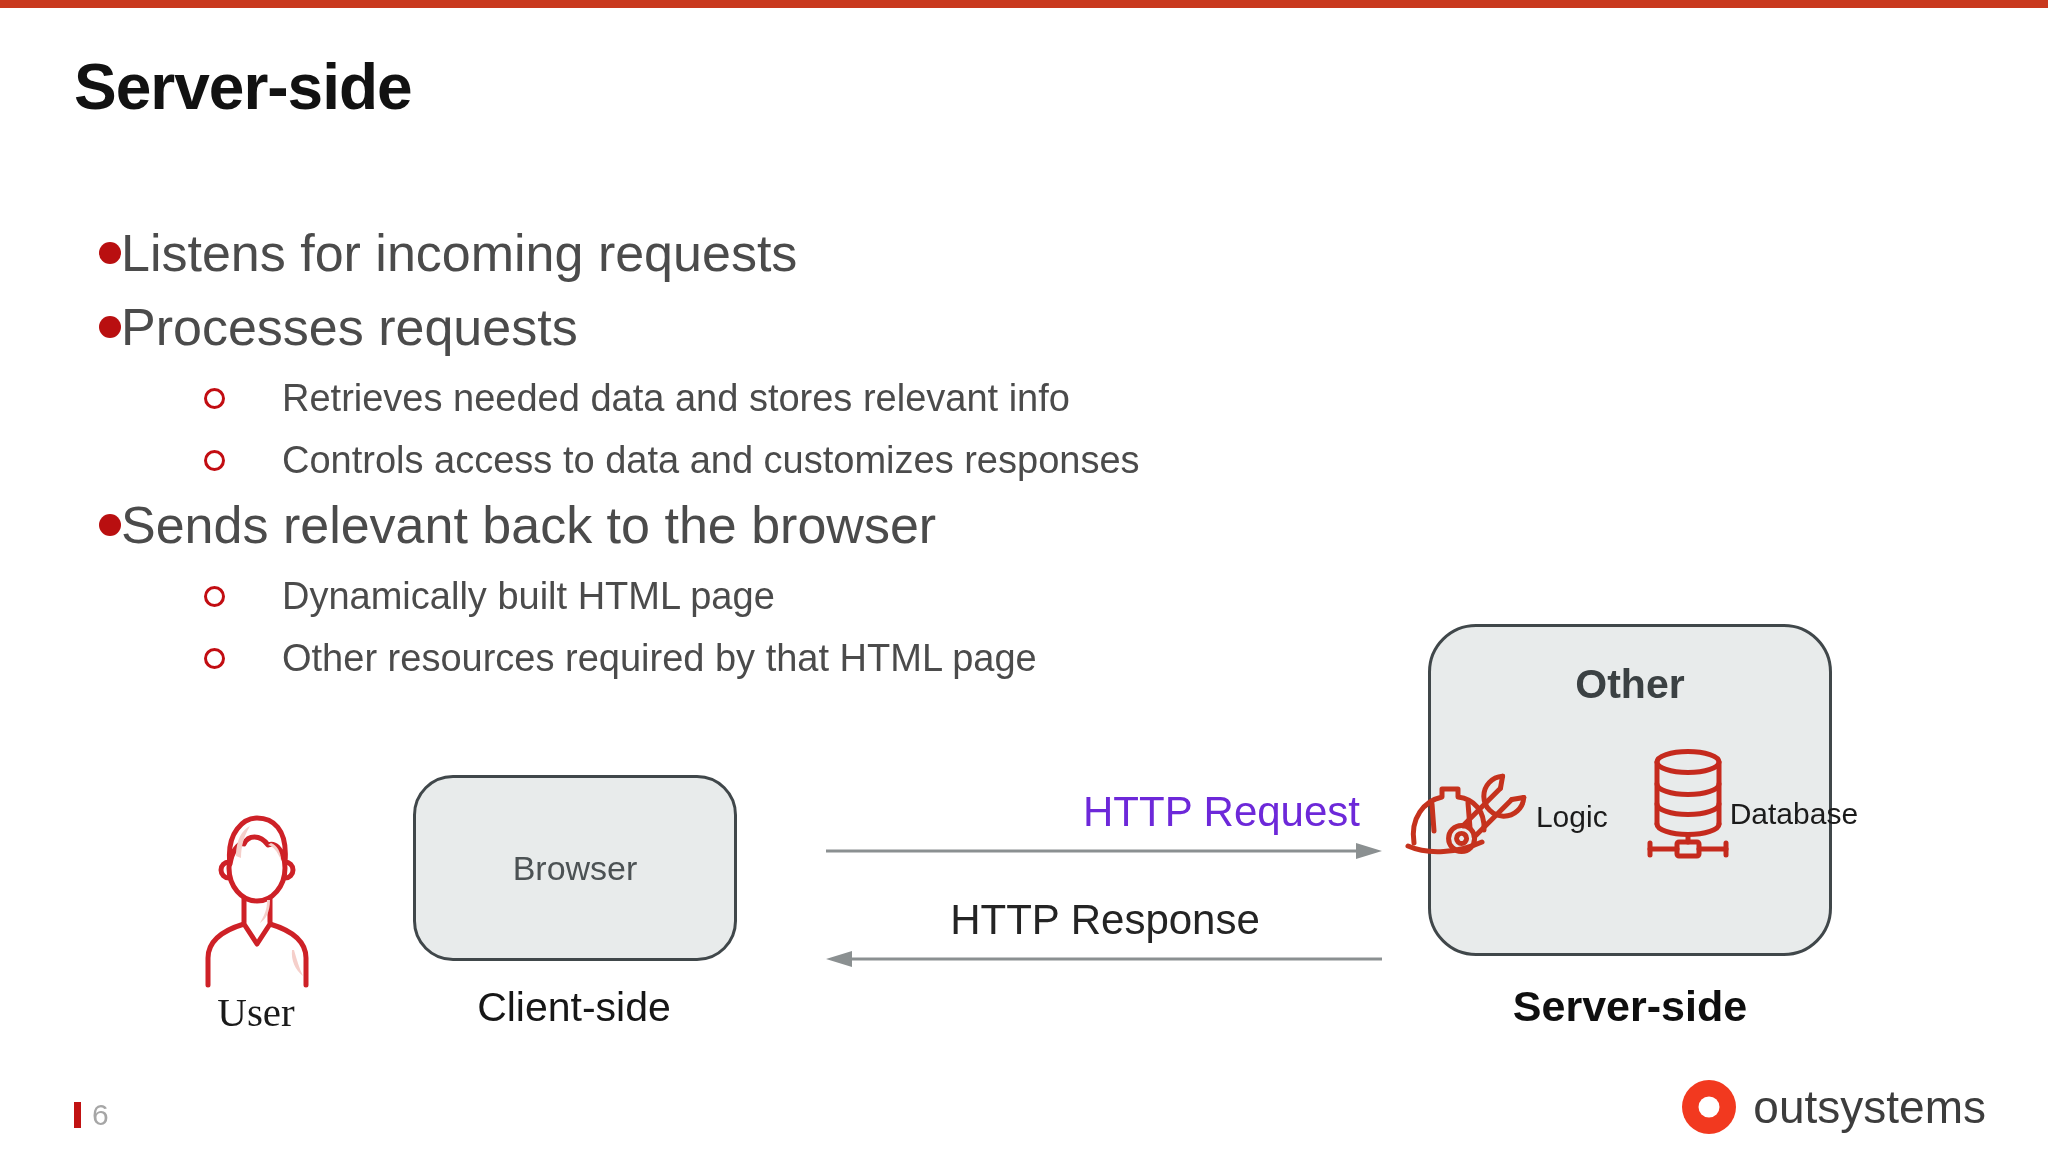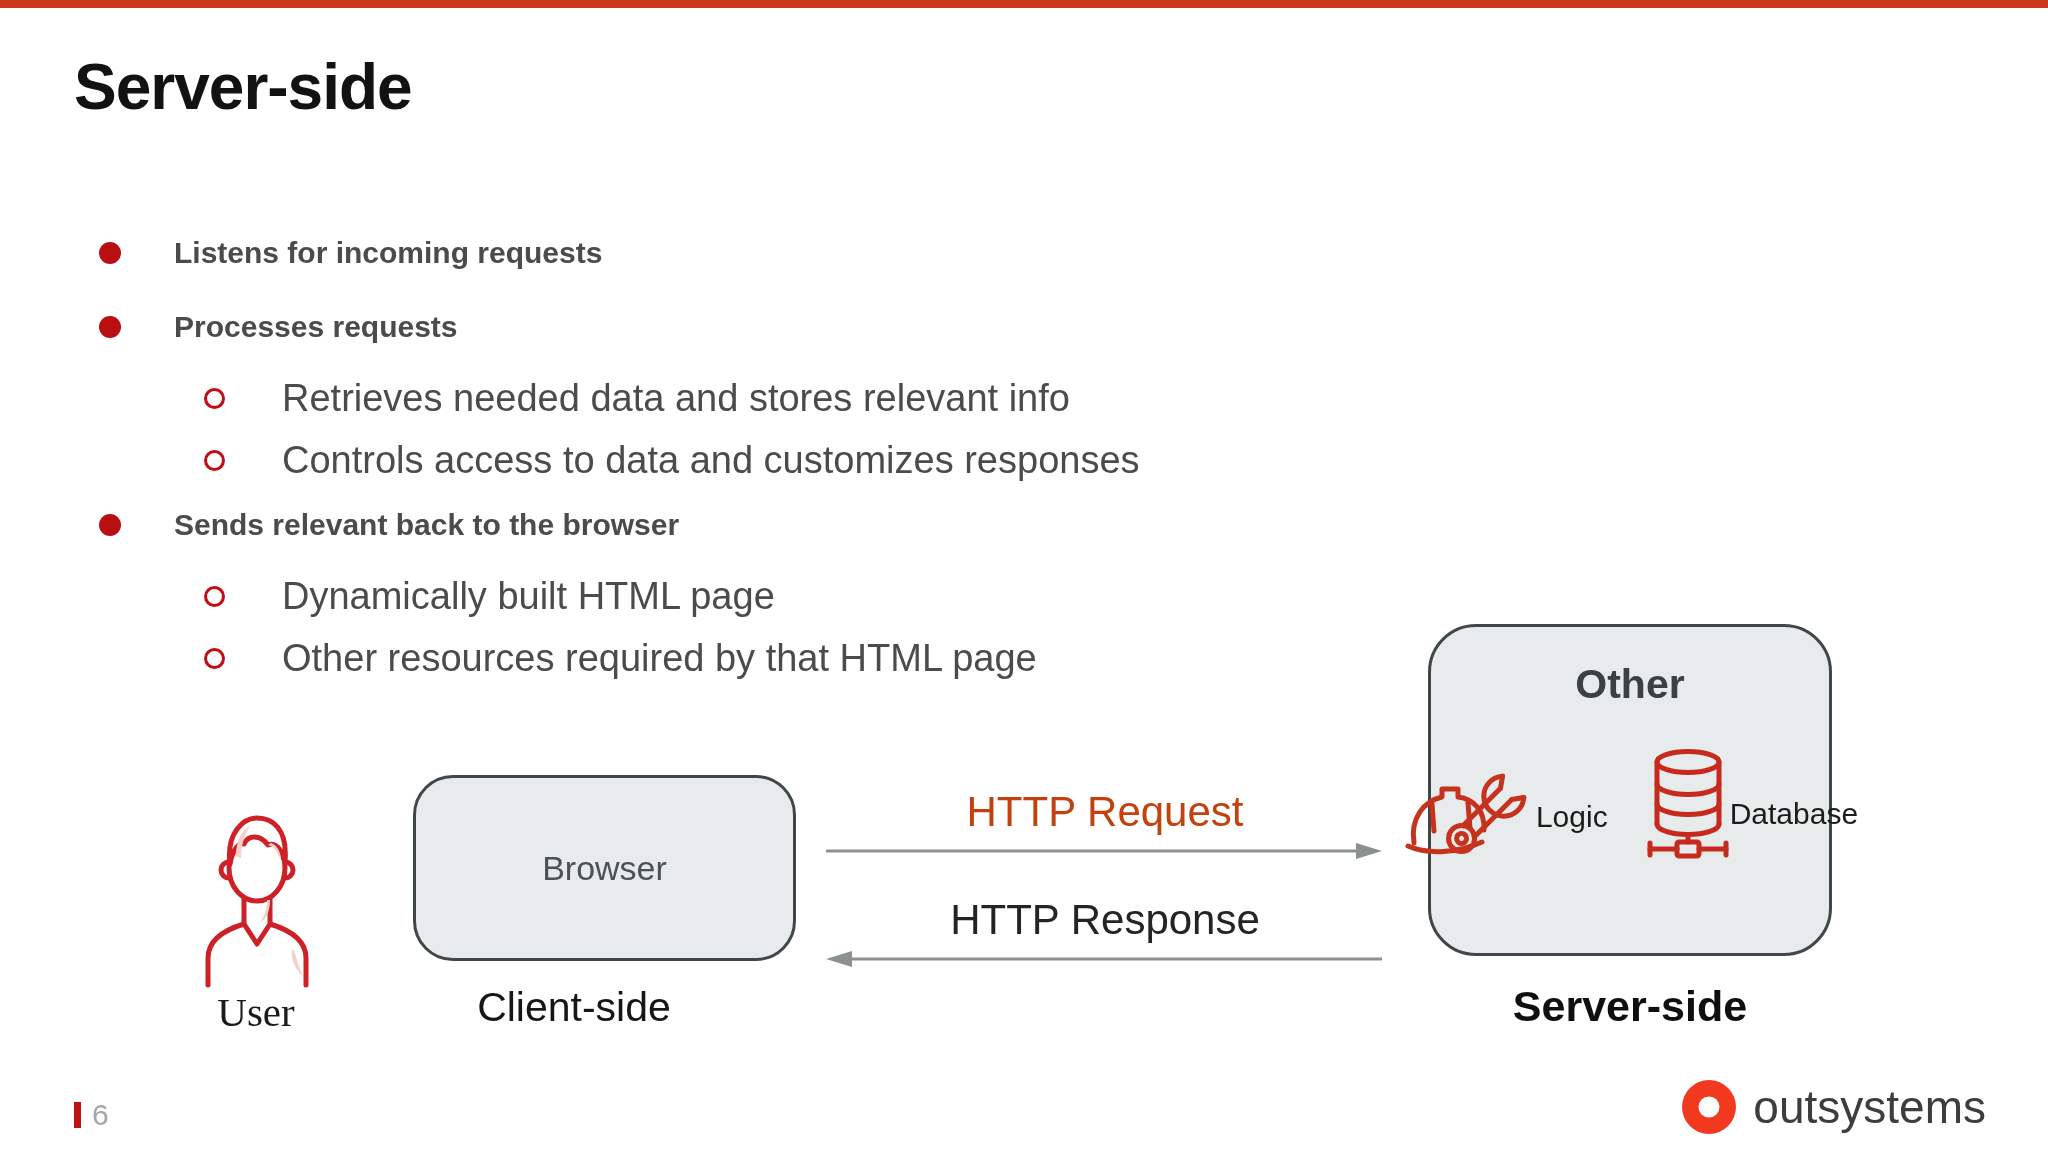--- a/index.html
+++ b/index.html
@@ -14,36 +14,36 @@
     font-size:64px; font-weight:800; color:#121212; letter-spacing:-1px;
   }
 
   
   .bullets { position:absolute; left:88px; top:226px; width:1320px; }
   .row { display:flex; align-items:flex-start; }
   .row.l1 { margin-bottom:20px; }
   .row.l2 { margin-bottom:14px; margin-left:116px; }
   .dot { flex:none; width:22px; height:22px; border-radius:50%; background:#b90f10; margin:16px 0 0 11px; }
   .ring { flex:none; width:15px; height:15px; border-radius:50%; border:3px solid #c20d12; background:transparent; margin-top:14px; }
-  .l1 .text { margin-left:53px; font-size:30px; line-height:54px; color:#4b4b4b;font-weight:bold; }
+  .l1 .text { font-size:52px; line-height:54px; color:#4b4b4b; }
   .l2 .text { margin-left:57px; font-size:38px; line-height:48px; color:#4b4b4b; }
 
   
   .user-icon { position:absolute; left:198px; top:798px; }
   .user-label { position:absolute; left:176px; top:988px; width:160px; text-align:center; font-size:41px; color:#1a1a1a;font-family:Liberation Serif, serif; }
 
   .box {
     position:absolute; background:#e8ebeb; border:3px solid #40474a; border-radius:40px;
     box-sizing:border-box;
   }
-  .browser-box { left:413px; top:775px; width:383px; height:186px; display:flex; align-items:center; justify-content:center; }
+  .browser-box { left:413px; top:775px; width:324px; height:186px; display:flex; align-items:center; justify-content:center; }
   .browser-box .box-text { font-size:34px; color:#4c5254; }
   .client-label { position:absolute; left:424px; top:984px; width:300px; text-align:center; font-size:41px; color:#161616; }
 
-  .http-request-label  { position:absolute; left:850px; top:788px; width:510px; text-align:center; font-size:42px; color:#c2410c; }
+  .http-request-label  { position:absolute; left:850px; top:788px; width:510px; text-align:right; font-size:42px; color:#6d28d9; }
   .http-response-label { position:absolute; left:850px; top:896px; width:510px; text-align:center; font-size:42px; color:#242424; }
   .arrow-svg { position:absolute; }
   #req-arrow  { left:824px; top:838px; }
   #resp-arrow { left:824px; top:946px; }
 
   .server-box { left:1428px; top:624px; width:404px; height:332px; border-radius:48px; }
   .server-title { margin-top:34px; text-align:center; font-size:41px; font-weight:700; color:#3b4143; }
   .server-icons { display:flex; justify-content:center; align-items:flex-end; gap:38px; margin-top:40px; }
   .icon-col { display:flex; flex-direction:row; align-items:center; }
   .icon-label { font-size:30px; color:#1b1b1b; margin-top:10px; }

